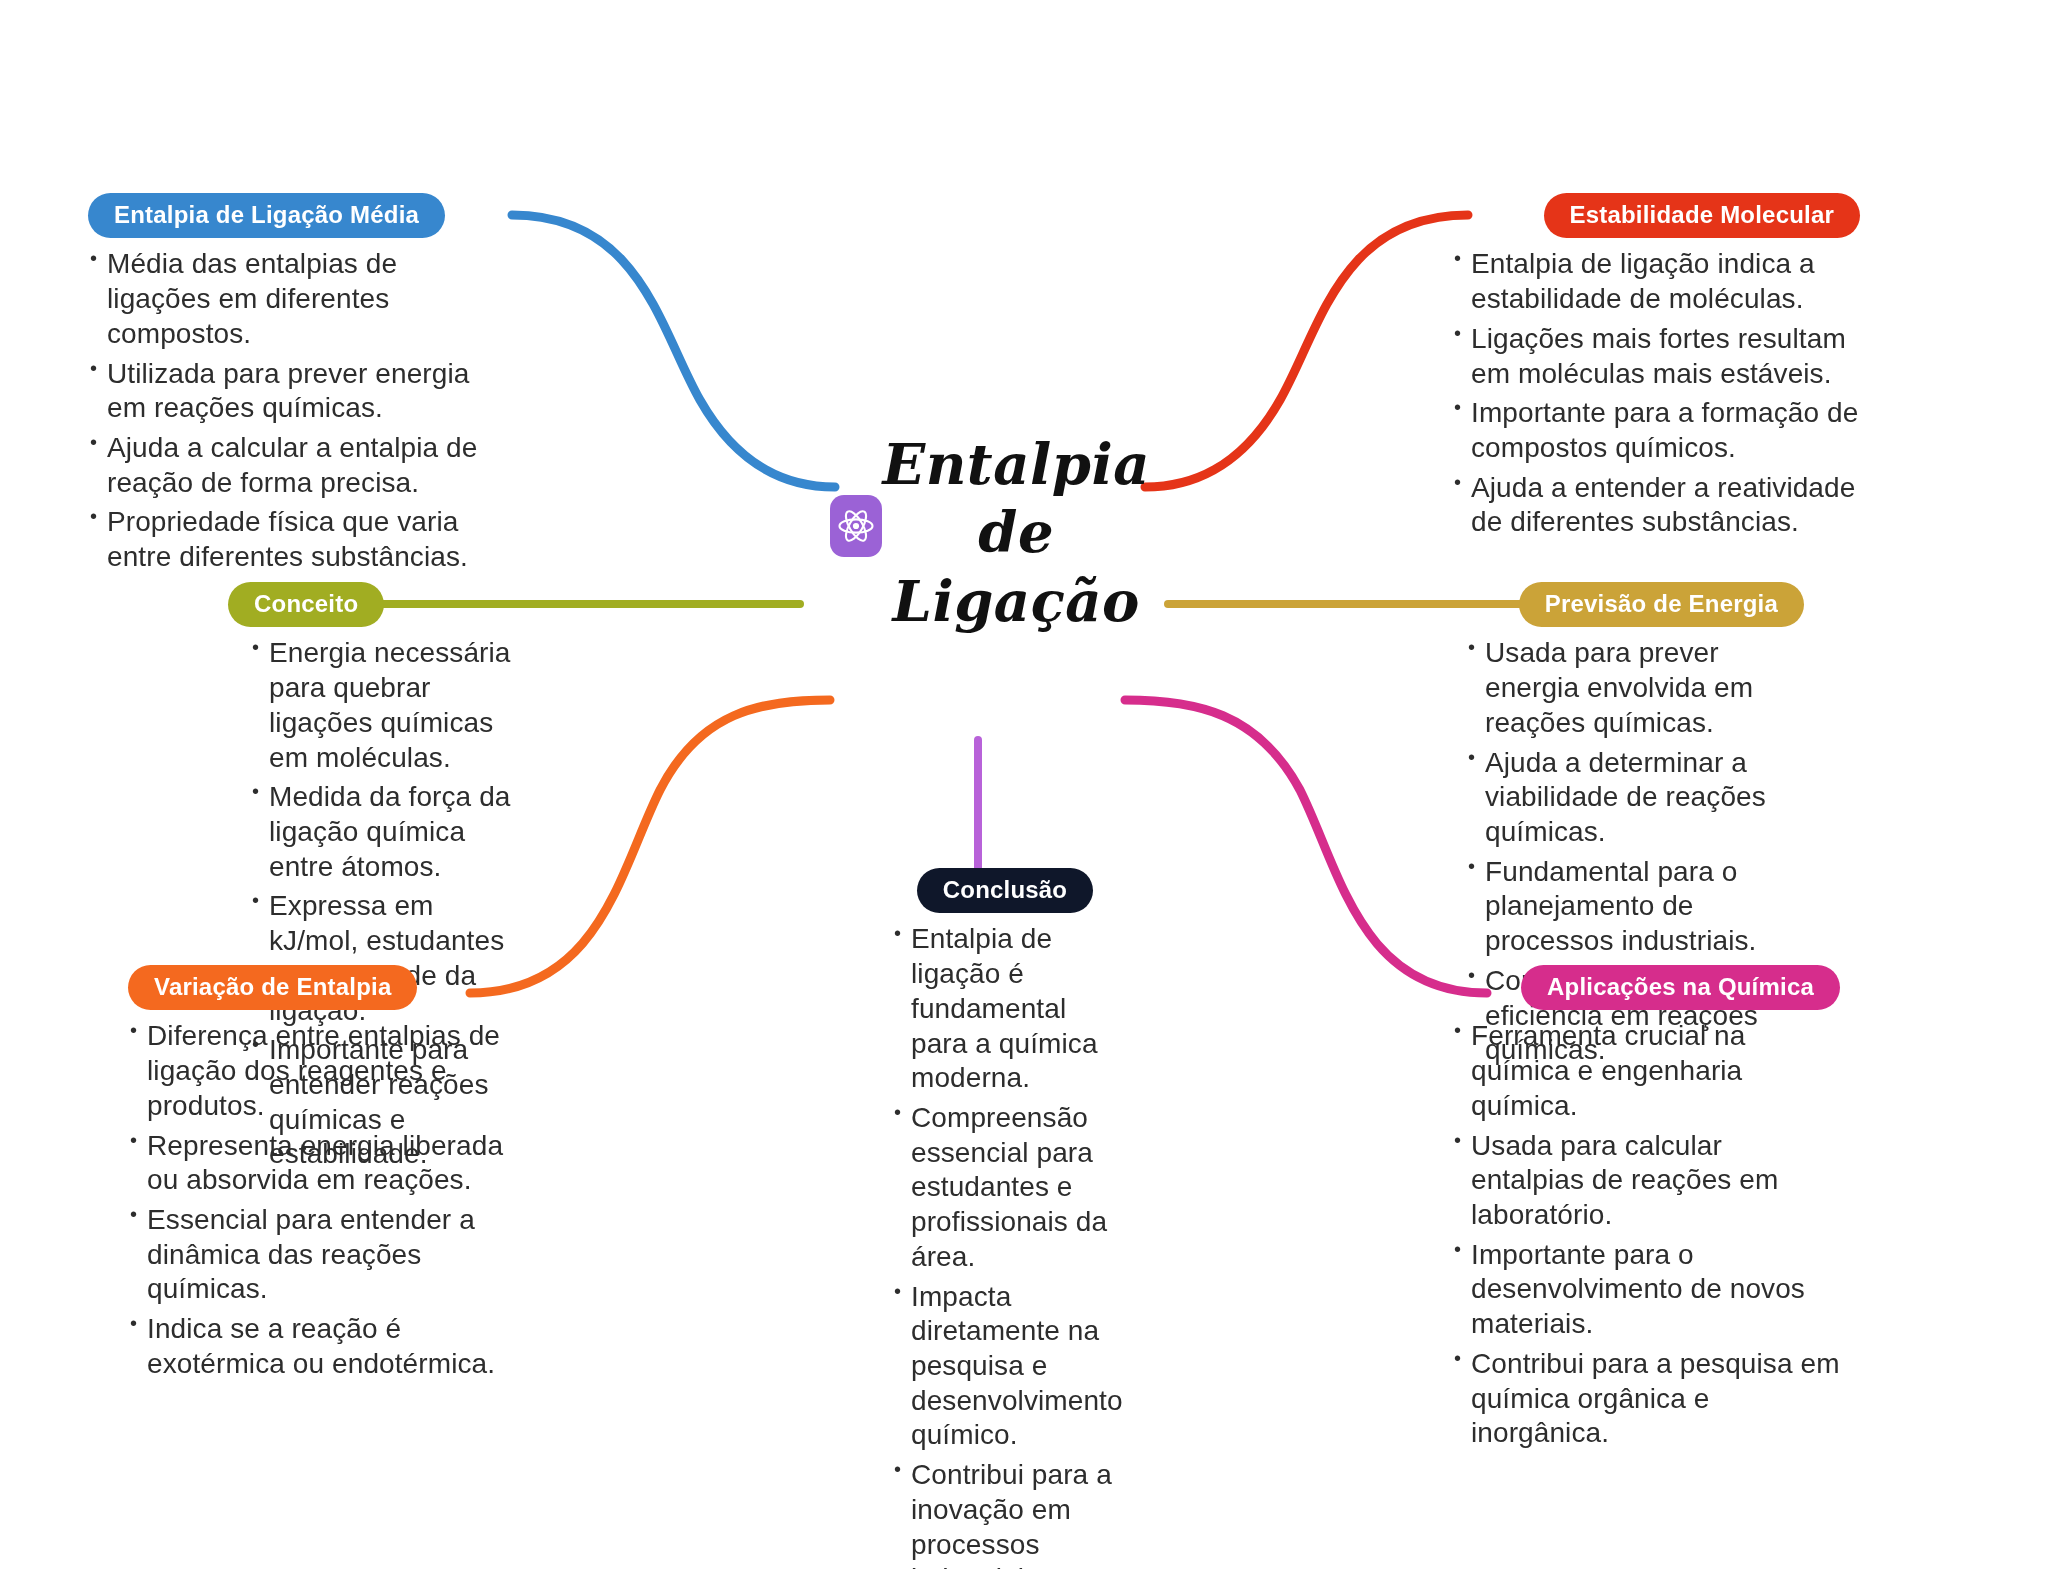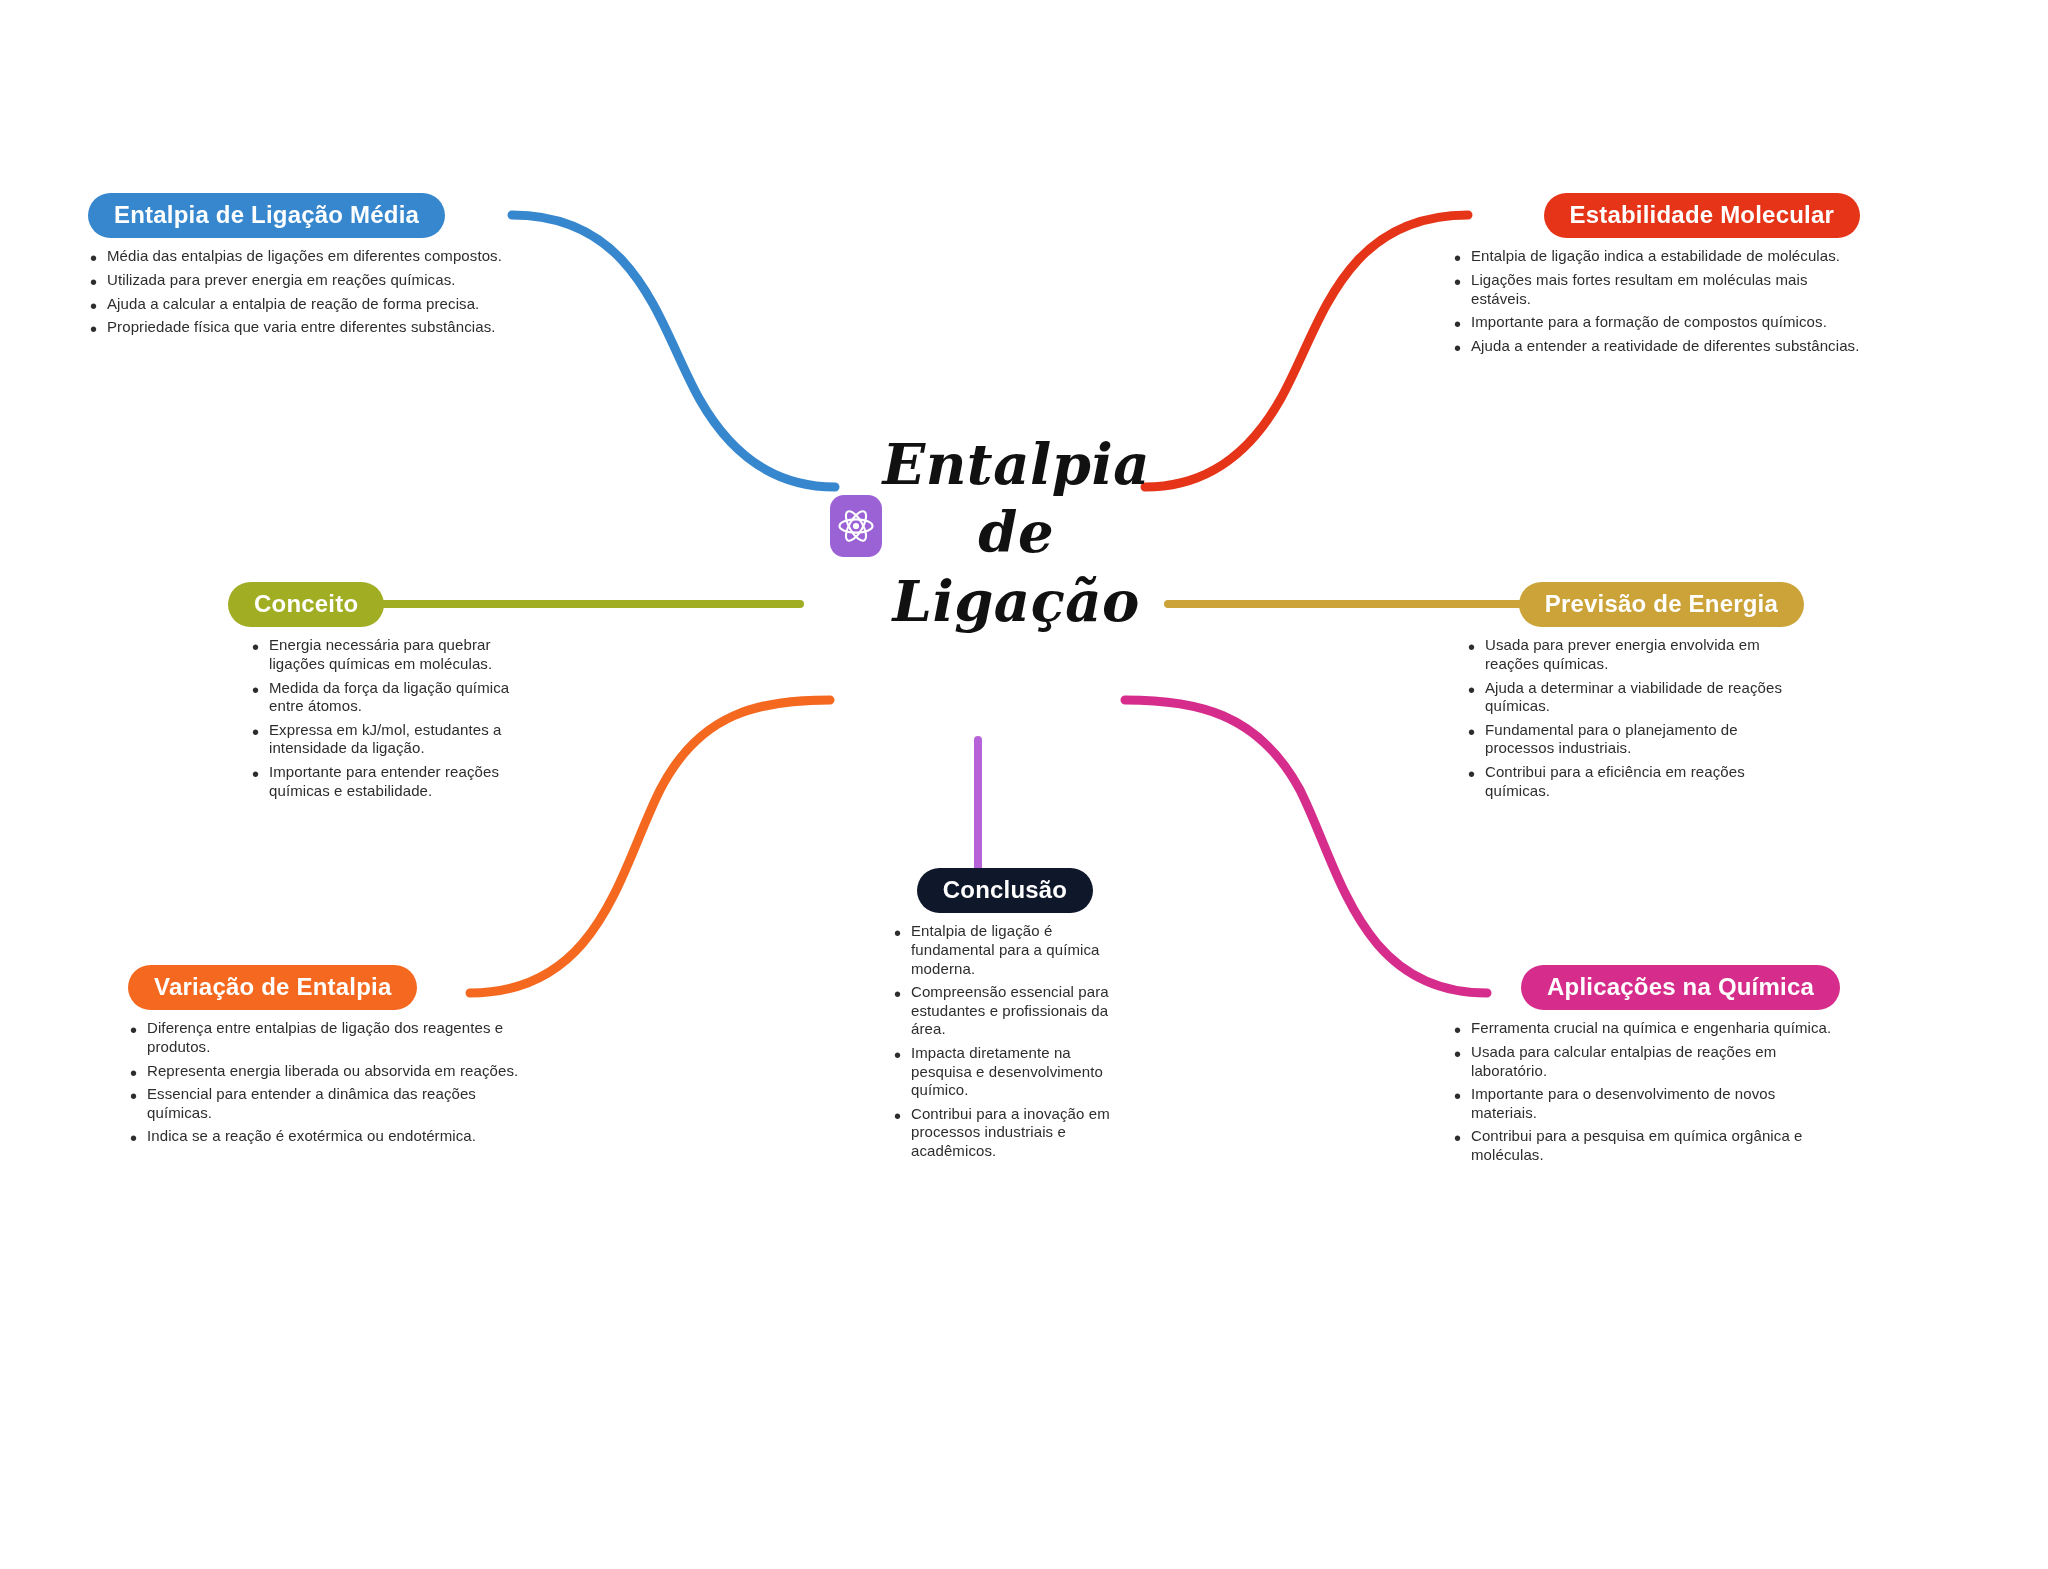--- a/index.html
+++ b/index.html
@@ -87,21 +87,21 @@
   .pill-row.center { justify-content: center; }
 
   ul.bullets {
     list-style: none;
     margin-top: 9px;
   }
 
   ul.bullets li {
     position: relative;
     padding-left: 19px;
-    font-size: 15px;
+    font-size: 28px;
     line-height: 1.24;
     color: #2d2d2d;
     margin-bottom: 5px;
     letter-spacing: 0.1px;
   }
 
   ul.bullets li::before {
     content: "•";
     position: absolute;
     left: 2px;
@@ -226,21 +226,21 @@
   </div>
 
   <div class="branch" id="branch-aplicacoes">
     <div class="pill-row right">
       <div class="pill" style="background: rgb(214, 45, 140);">Aplicações na Química</div>
     </div>
     <ul class="bullets">
       <li>Ferramenta crucial na química e engenharia química.</li>
       <li>Usada para calcular entalpias de reações em laboratório.</li>
       <li>Importante para o desenvolvimento de novos materiais.</li>
-      <li>Contribui para a pesquisa em química orgânica e moléculas.</li>
+      <li>Contribui para a pesquisa em química orgânica e inorgânica.</li>
     </ul>
   </div>
 
   <div class="branch" id="branch-conclusao">
     <div class="pill-row center">
       <div class="pill" style="background: #0f172a;">Conclusão</div>
     </div>
     <ul class="bullets">
       <li>Entalpia de ligação é fundamental para a química moderna.</li>
       <li>Compreensão essencial para estudantes e profissionais da área.</li>

